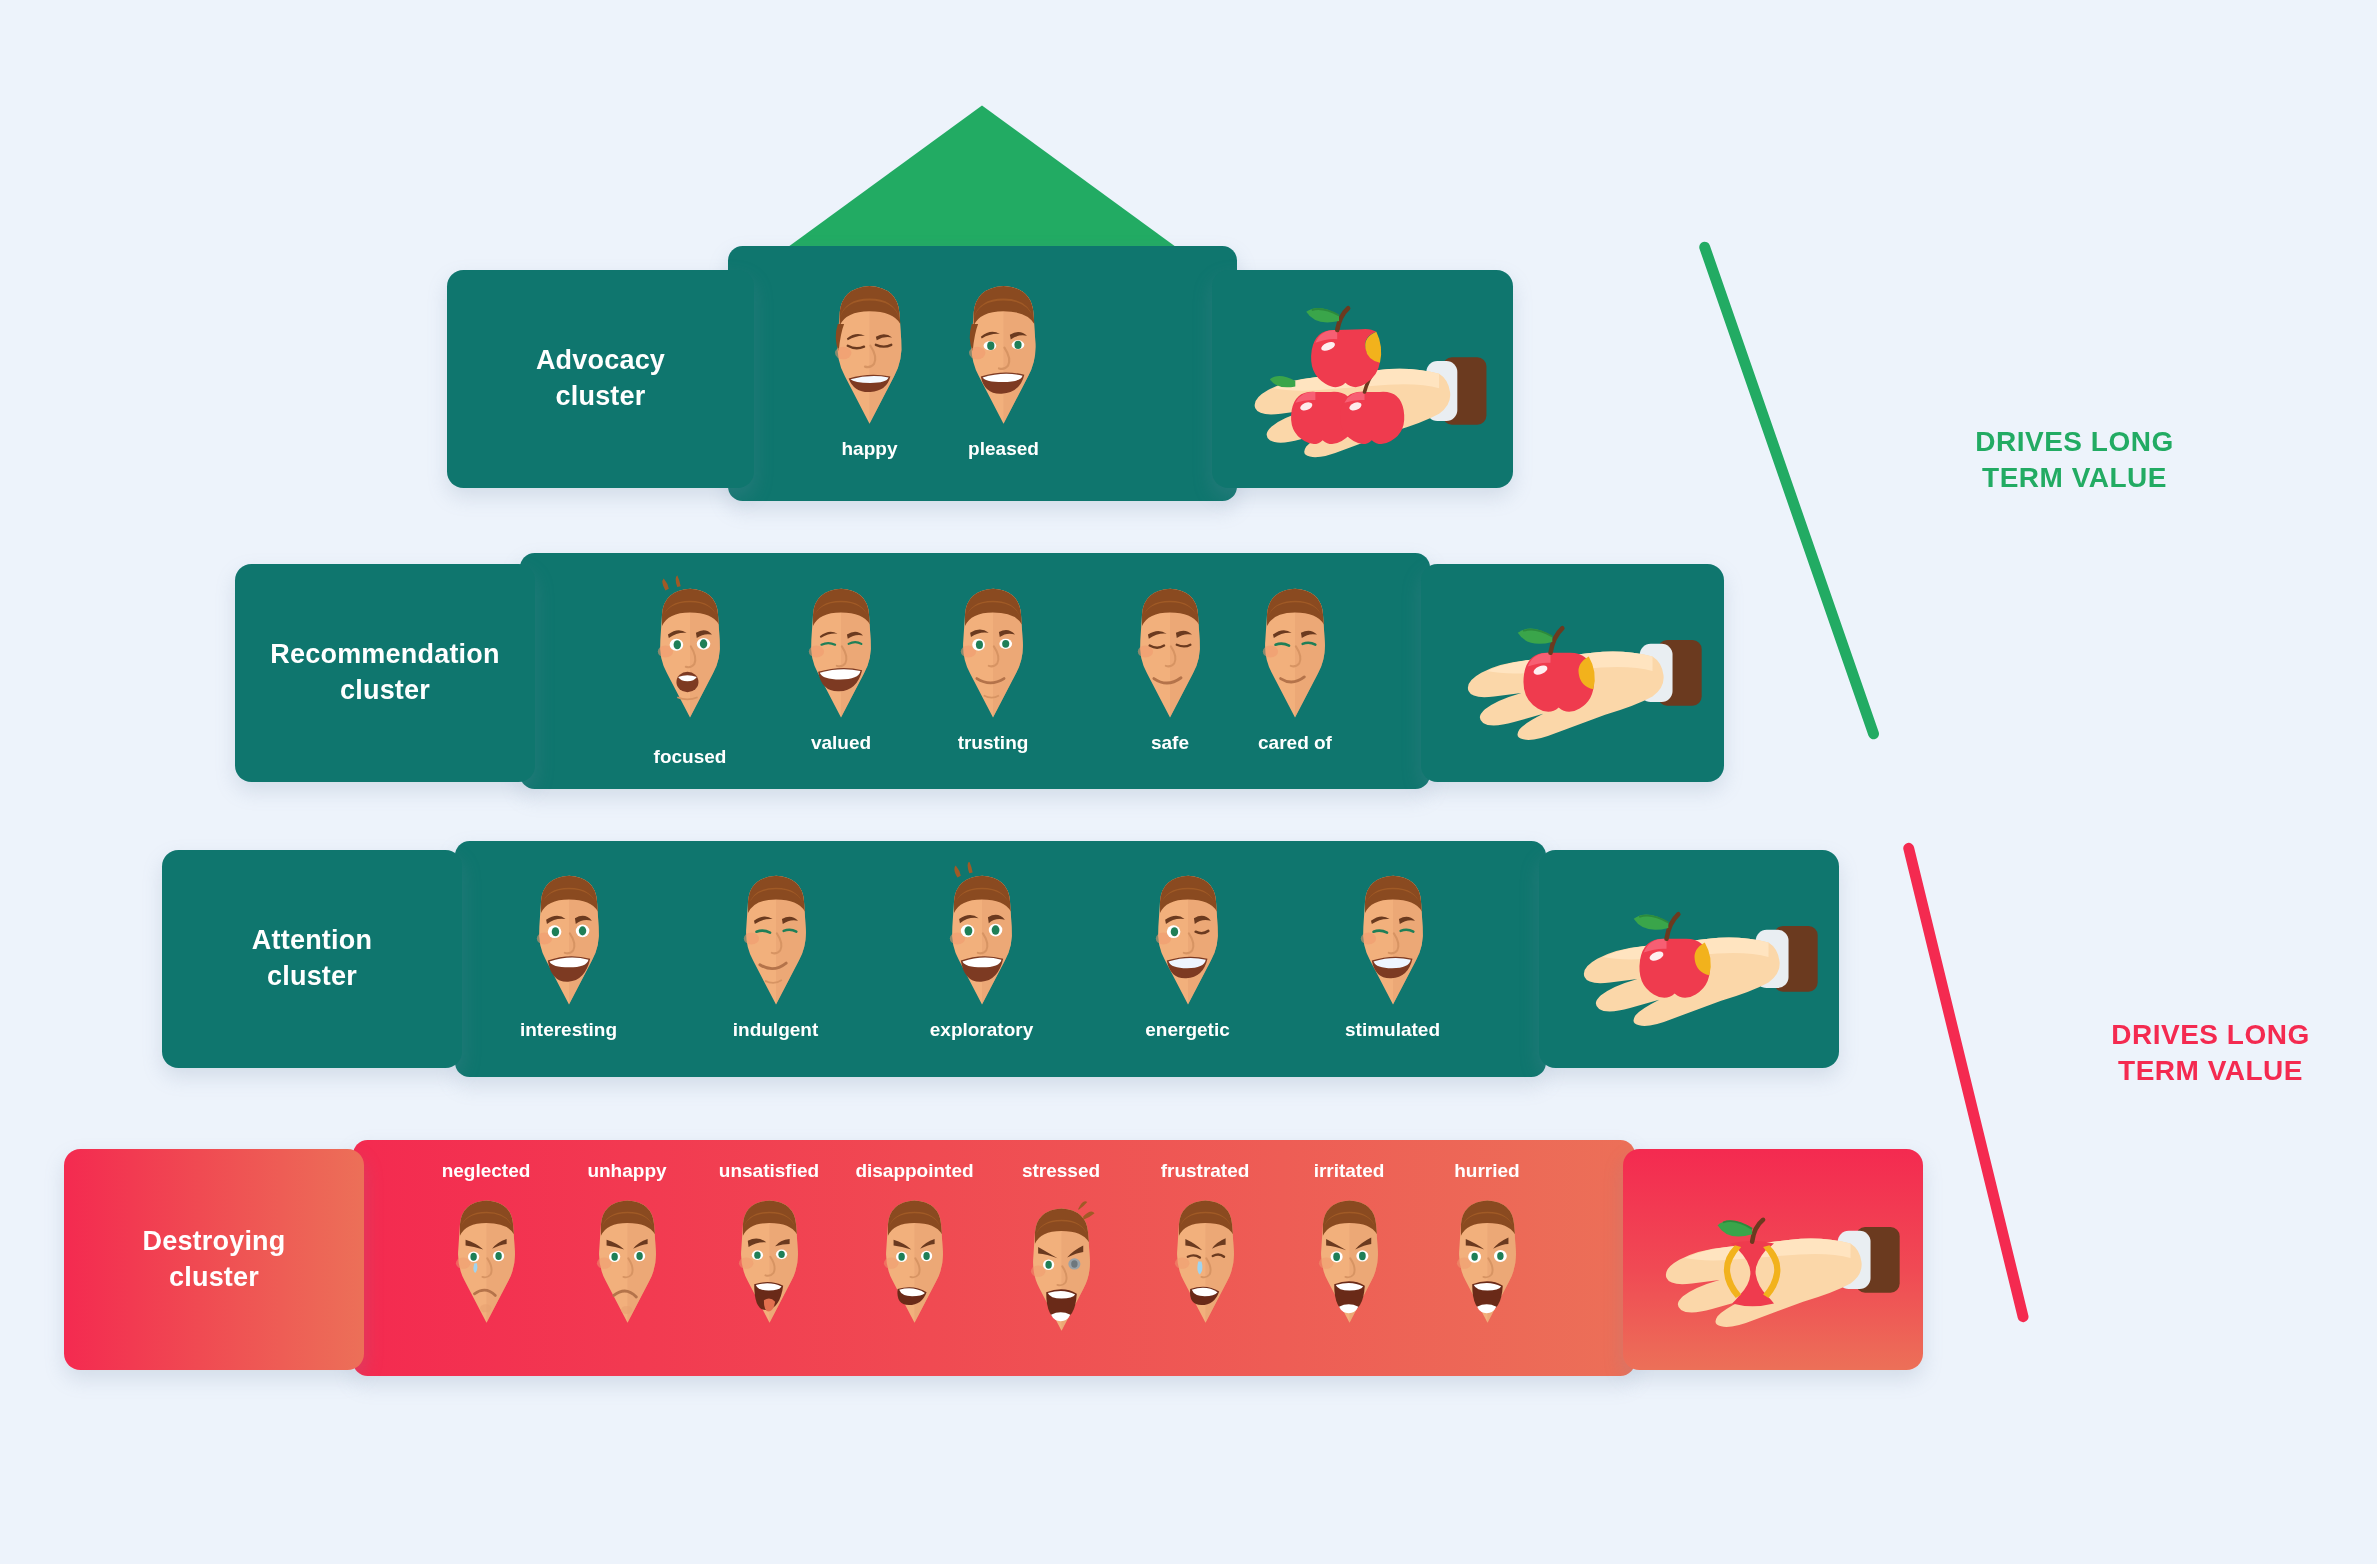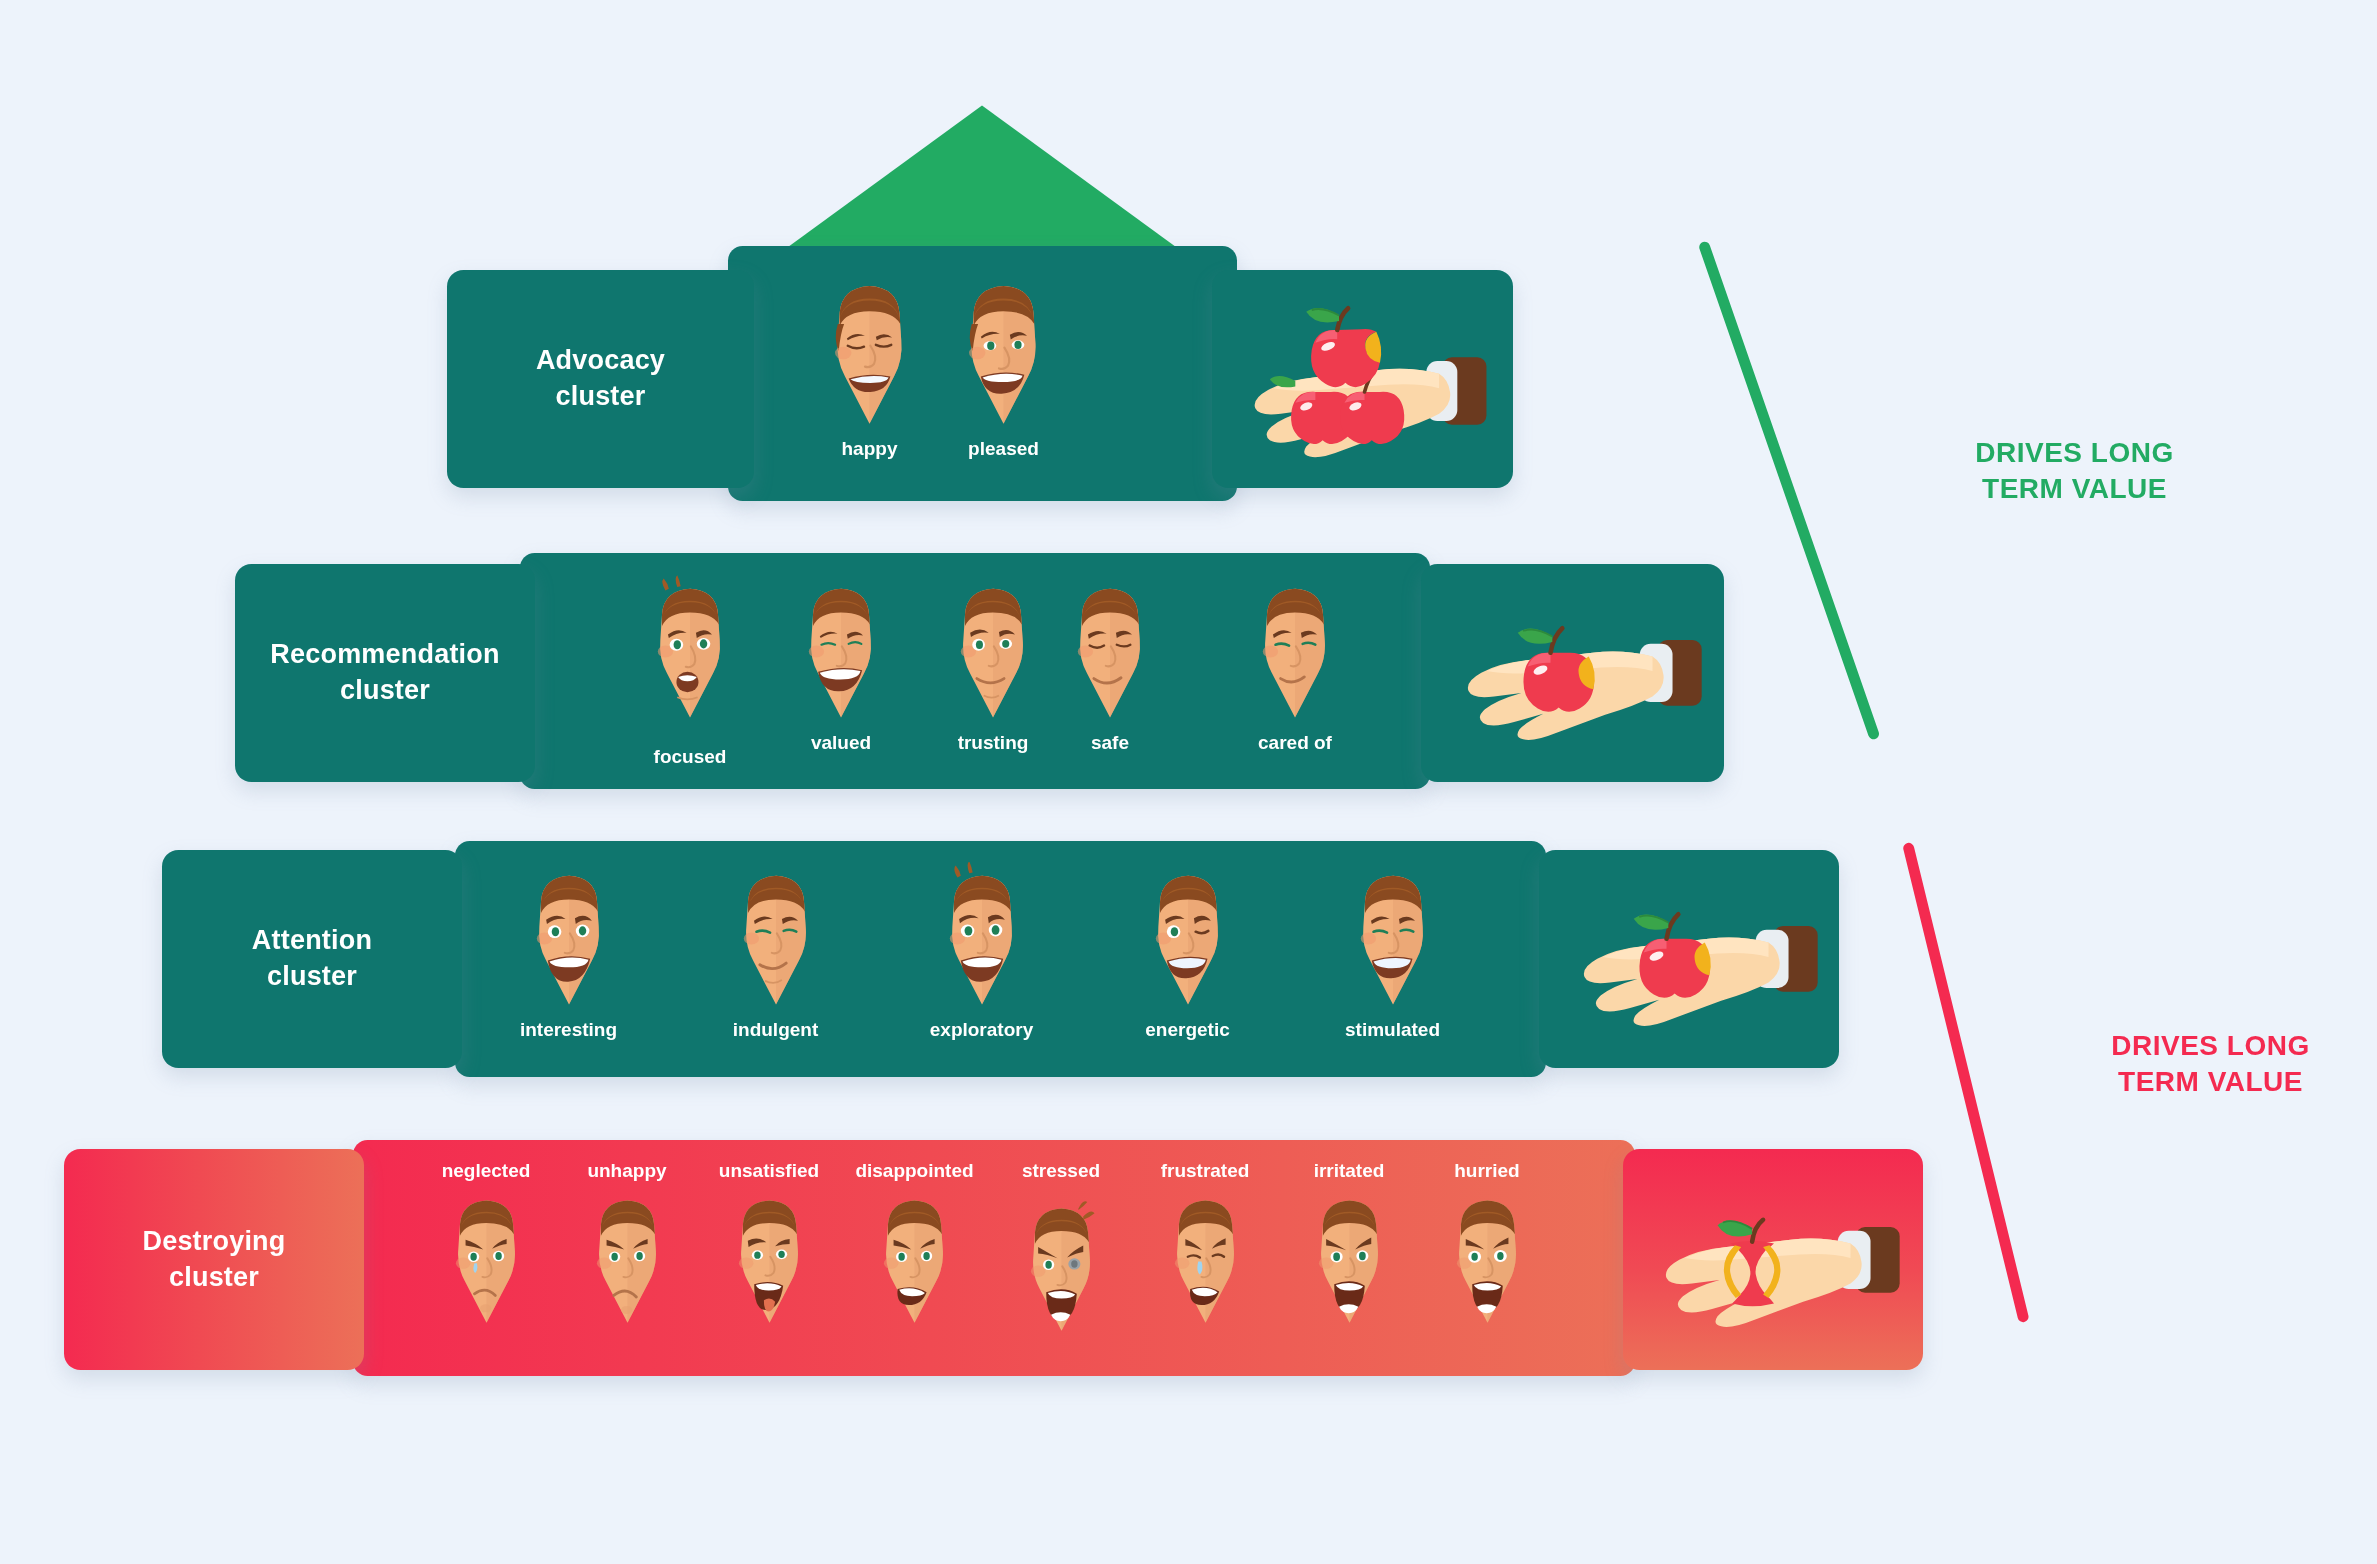--- a/index.html
+++ b/index.html
@@ -32,21 +32,21 @@
   .cell{position:absolute;display:flex;flex-direction:column;align-items:center;}
   .cell.below{justify-content:flex-start;}
   .cell .cap{
     color:#ffffff;font-size:19px;font-weight:bold;white-space:nowrap;
     text-align:center;
   }
   .face-wrap{display:block;}
 
   
   .ann{position:absolute;text-align:center;font-weight:bold;line-height:1.28;
-       letter-spacing:0.5px;font-size:28px;margin-top:11px;}
+       letter-spacing:0.5px;font-size:28px;}
   .ann.long{color:#22ab63;}
   .ann.short{color:#f42a50;}
   .diag{position:absolute;}
 </style>
 </head>
 <body style="background: rgb(237, 243, 251);">
 
 <div class="stage">
 
   <svg class="roof" style="left:709px;top:100px;" width="546" height="209" viewBox="0 0 600 230">
@@ -222,21 +222,21 @@
       <ellipse cx="43" cy="80" rx="4.2" ry="5" fill="#1f7f57"></ellipse>
       <ellipse cx="74" cy="79" rx="7.5" ry="6" fill="#ffffff"></ellipse>
       <ellipse cx="74" cy="79" rx="4.2" ry="4.6" fill="#1f7f57"></ellipse>
       <path d="M60 82 q8 12 4 20 q-4 5 -10 3" stroke="#d79463" stroke-width="2.4" fill="none" stroke-linecap="round"></path>
       <path d="M40 120 q16 10 32 0" stroke="#b4734a" stroke-width="3.4" fill="none" stroke-linecap="round"></path>
       <path d="M48 140 q10 5 18 0" stroke="#d79463" stroke-width="2" fill="none"></path>
     </svg>
     <div class="cap" style="margin-top:3.6px;">trusting</div>
   </div>
 
-  <div class="cell below" style="left:1048px;top:575px;width:124px;">
+  <div class="cell below" style="left:1108px;top:575px;width:124px;">
     <svg width="100" height="153" viewBox="0 0 118 176">
       <path d="M26 44 q2 -28 33 -30 q31 2 33 30 l2 30 q2 22 -8 40 l-27 52 l-27 -52 q-10 -18 -8 -40 z" fill="#f2b07c"></path>
       <path d="M59 14 q31 2 33 30 l2 30 q2 22 -8 40 l-27 52 l0 -152 z" fill="#e8a271" opacity=".55"></path>
       <path d="M26 44 q2 -28 33 -30 q31 2 33 30 l1 12 q-8 -14 -34 -14 q-26 0 -33 16 z" fill="#8a4a20"></path>
       <path d="M26 50 q6 -22 33 -22 q27 0 33 22 q-6 -20 -33 -20 q-27 0 -33 20 z" fill="#a05a26"></path>
       <ellipse cx="30" cy="88" rx="9" ry="7" fill="#f0996d" opacity=".55"></ellipse>
       <path d="M33 68 q12 -8 22 -1 q-11 -1 -21 6 z" fill="#6b3a1f"></path>
       <path d="M66 66 q11 -6 19 2 q-10 -2 -18 4 z" fill="#6b3a1f"></path>
       <path d="M35 81 q9 5 17 0" stroke="#6b3a1f" stroke-width="2.8" fill="none" stroke-linecap="round"></path>
       <path d="M67 80 q9 4 16 0" stroke="#6b3a1f" stroke-width="2.8" fill="none" stroke-linecap="round"></path>

